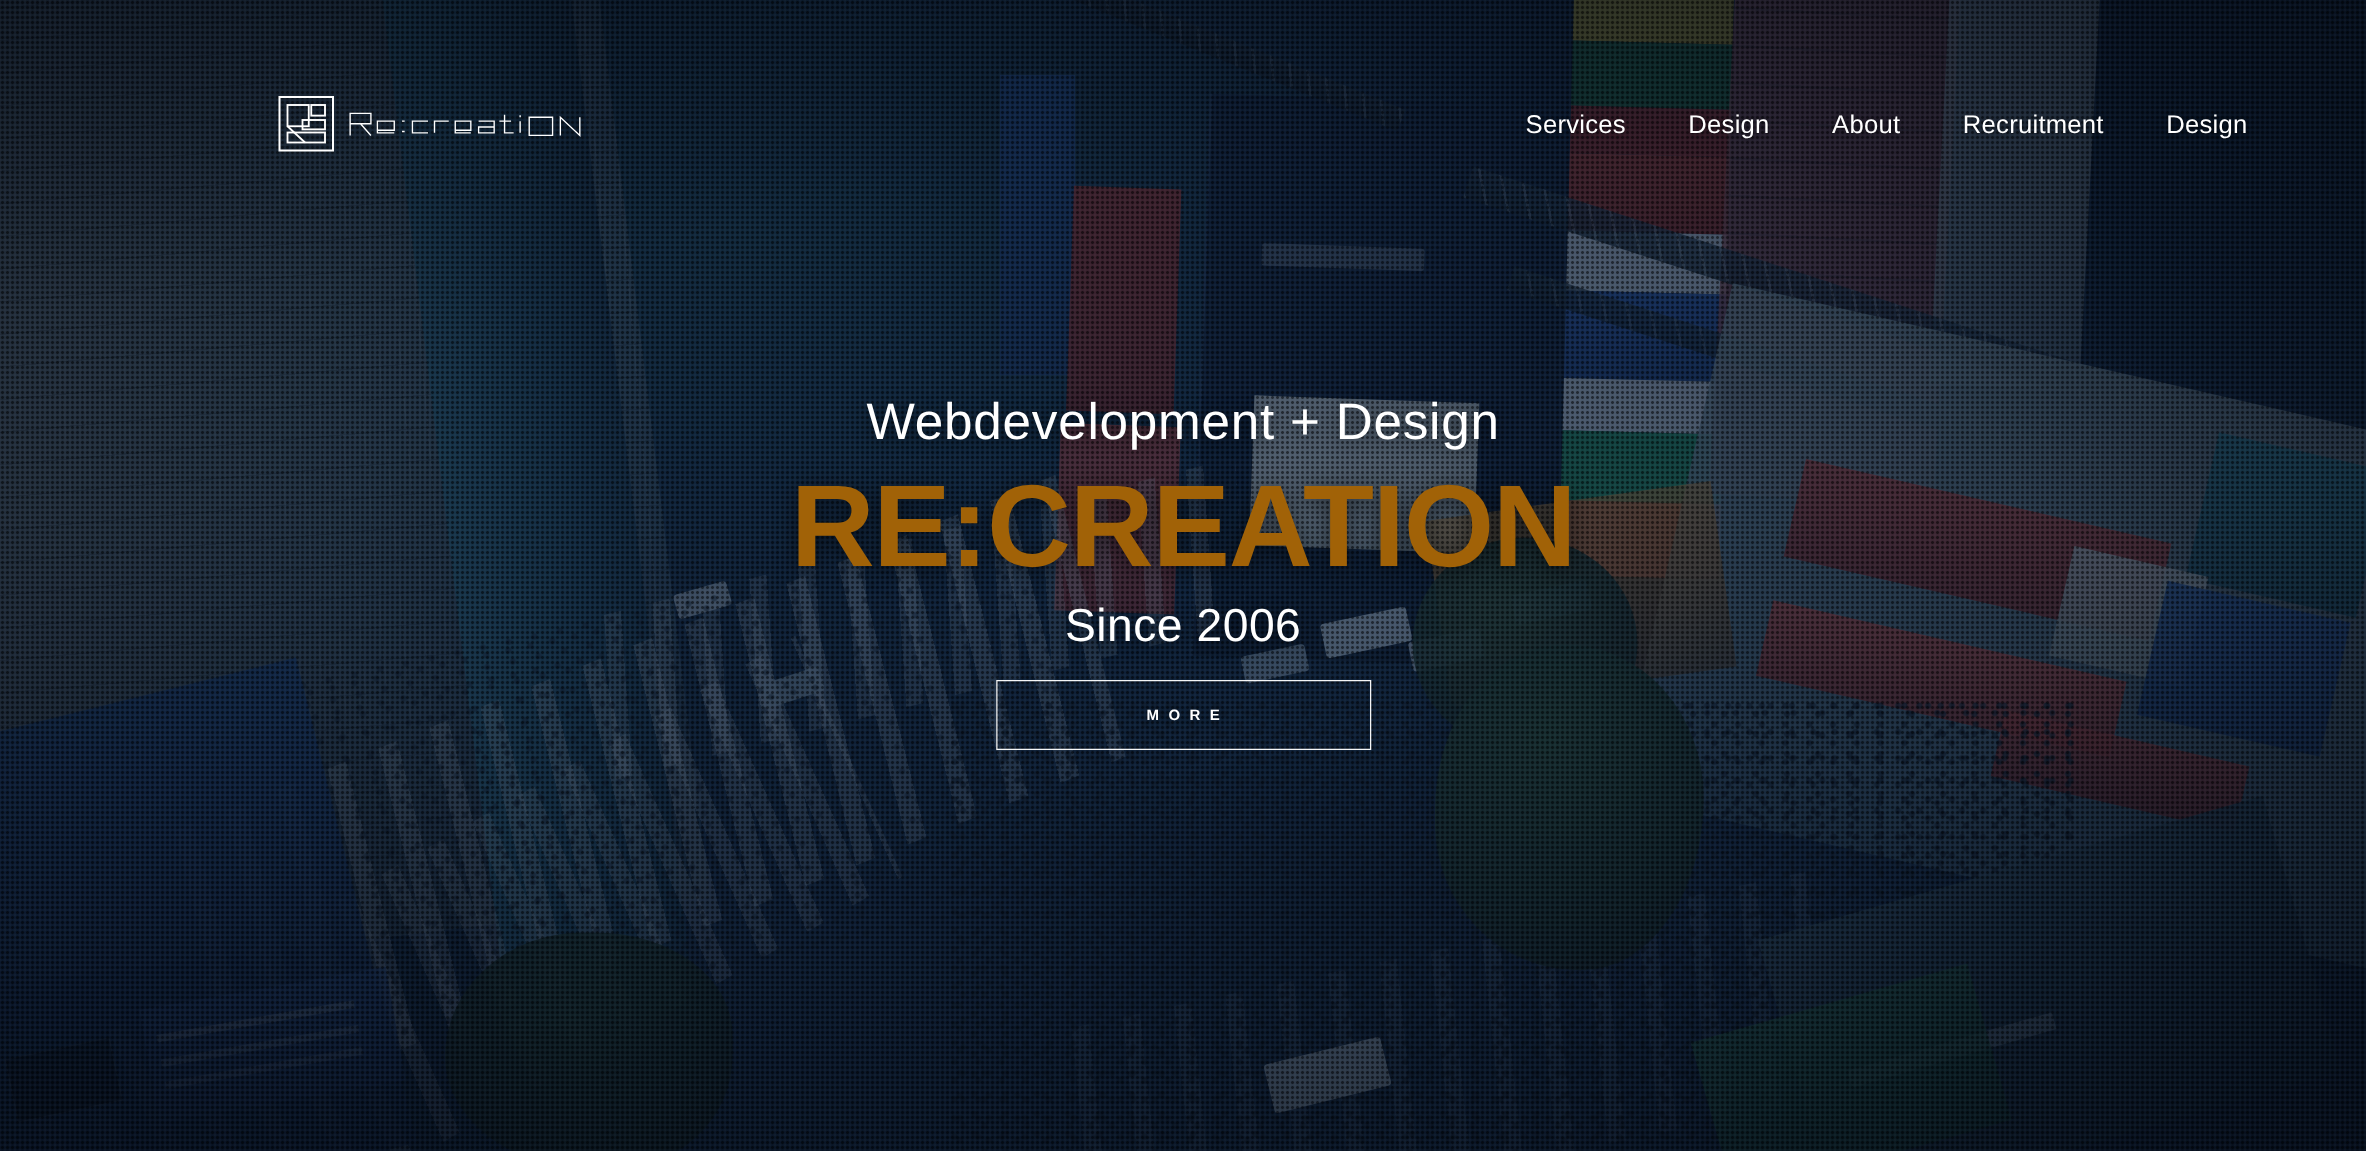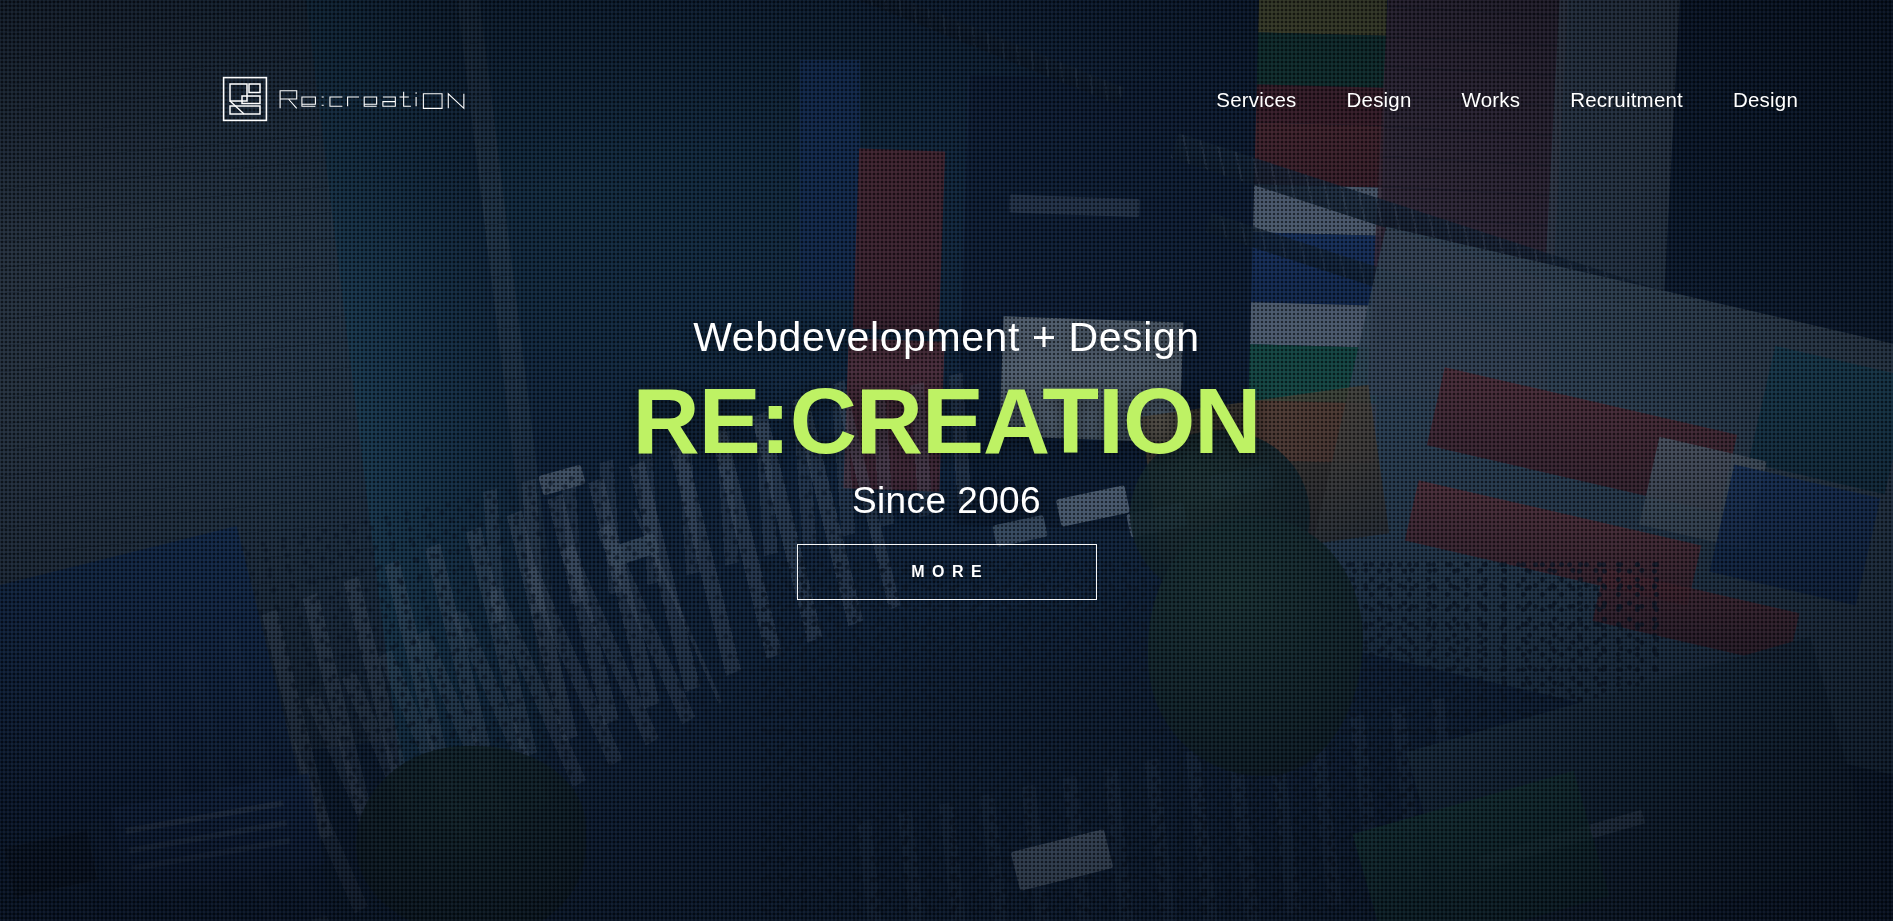--- a/index.html
+++ b/index.html
@@ -352,21 +352,21 @@
   .hero-sub {
     color:#ffffff;
     font-size:41px;
     font-weight:300;
     letter-spacing:.6px;
     line-height:1.1;
     text-shadow:0 2px 14px rgba(0,0,0,.5);
     margin-bottom:12px;
   }
   .hero-title {
-    color:#bef264;
+    color:#a16207;
     font-size:93px;
     font-weight:700;
     letter-spacing:-1px;
     line-height:1.06;
     text-shadow:0 2px 18px rgba(0,0,0,.5);
     margin-bottom:10px;
   }
   .hero-since {
     color:#ffffff;
     font-size:37px;
@@ -375,21 +375,21 @@
     text-shadow:0 2px 14px rgba(0,0,0,.5);
     margin-bottom:22px;
   }
   .more-btn {
     display:flex; align-items:center; justify-content:center;
     width:300px; height:56px;
     border:1px solid rgba(255,255,255,.96);
     background:transparent;
     color:#ffffff;
     font-family:inherit;
-    font-size:16px;
+    font-size:12px;
     font-weight:700;
     letter-spacing:7.5px;
     text-indent:7.5px;
     text-decoration:none;
     cursor:pointer;
     text-shadow:0 1px 6px rgba(0,0,0,.4);
     transition:background .22s, color .22s;
   }
 </style>
 </head>
@@ -514,21 +514,21 @@
           <path d="M282 10 L318 10 L318 38 L282 38 Z"></path>
 
           <path d="M330 38 L330 10 L360 38 L360 10"></path>
         </g>
       </svg>
     </a>
 
     <nav class="main-nav">
       <a class="nav-item" href="#">Services</a>
       <a class="nav-item" href="#">Design</a>
-      <a class="nav-item" href="#">Works</a>
+      <a class="nav-item" href="#">About</a>
       <a class="nav-item" href="#">Recruitment</a>
       <a class="nav-item" href="#">Design</a>
     </nav>
   </header>
 
   <div class="hero-content">
     <p class="hero-sub">Webdevelopment + Design</p>
     <h1 class="hero-title">RE:CREATION</h1>
     <p class="hero-since">Since 2006</p>
     <a class="more-btn" href="#">MORE</a>

